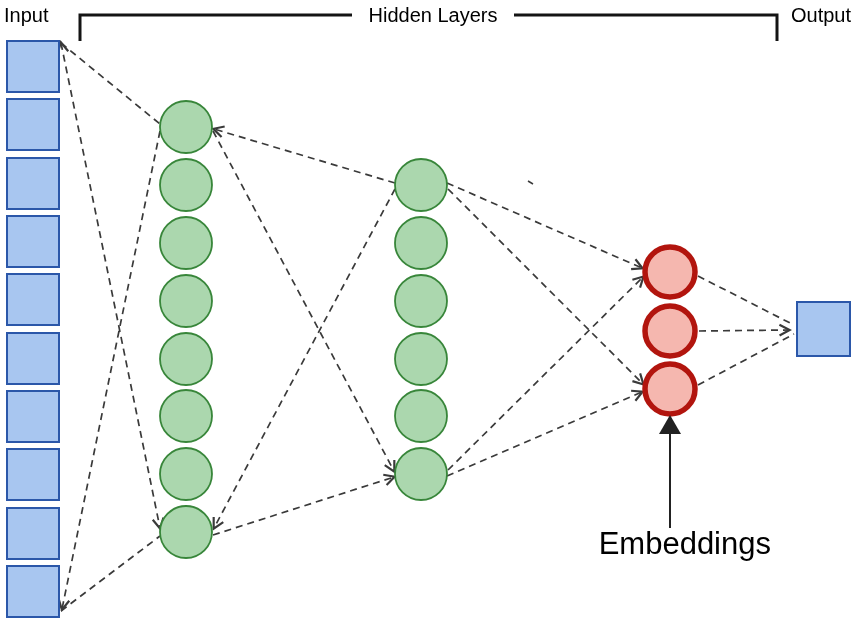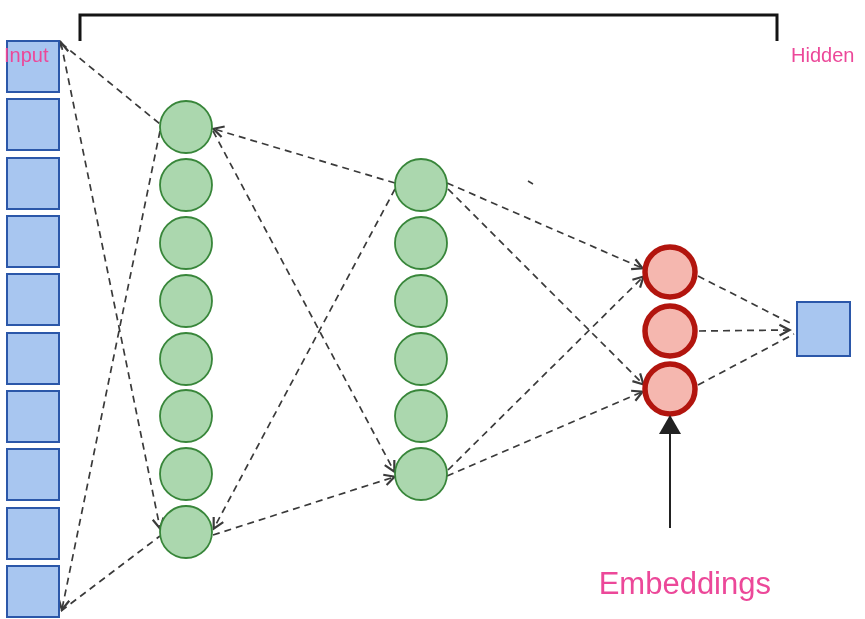--- a/index.html
+++ b/index.html
@@ -6,25 +6,24 @@
   .canvas{
     position:relative;
     width:865px;height:619px;
     background:#ffffff;
     font-family:"Liberation Sans", sans-serif;
     overflow:hidden;
   }
   .canvas svg{position:absolute;left:0;top:0;}
   .lbl{
     position:absolute;
-    color:#ec4899;
+    color:#000000;
     font-size:20px;
     line-height:24px;
     white-space:nowrap;
-    margin-top:40px;
   }
   .lbl-input{left:4px;top:3px;}
   .lbl-hidden{
     left:352px;top:3px;width:158px;
     text-align:center;
     background:#ffffff;
     padding:0 2px;
   }
   .lbl-output{left:791px;top:3px;}
   .lbl-embeddings{
@@ -89,15 +88,16 @@
       <circle cx="421" cy="474" r="26" fill="#abd7ae" stroke="#38863a" stroke-width="1.8"></circle>
       <circle cx="670" cy="272" r="25" fill="#f5b7af" stroke="#b2150e" stroke-width="5.5"></circle>
       <circle cx="670" cy="331" r="25" fill="#f5b7af" stroke="#b2150e" stroke-width="5.5"></circle>
       <circle cx="670" cy="389" r="25" fill="#f5b7af" stroke="#b2150e" stroke-width="5.5"></circle>
       <rect x="797" y="302" width="53" height="54" fill="#a8c6f0" stroke="#2b57a9" stroke-width="2"></rect>
       <line x1="670" y1="528" x2="670" y2="434" stroke="#222222" stroke-width="2"></line>
       <polygon points="670,415 659,434 681,434" fill="#222222"></polygon>
       <line x1="528" y1="181" x2="533" y2="184" stroke="#3a3a3a" stroke-width="1.5"></line>
     </svg>
   <div class="lbl lbl-input">Input</div>
-  <div class="lbl lbl-output">Hidden</div>
+  <div class="lbl lbl-hidden">Hidden Layers</div>
+  <div class="lbl lbl-output">Output</div>
   <div class="lbl lbl-embeddings">Embeddings</div>
 </div>
 
 </body></html>

